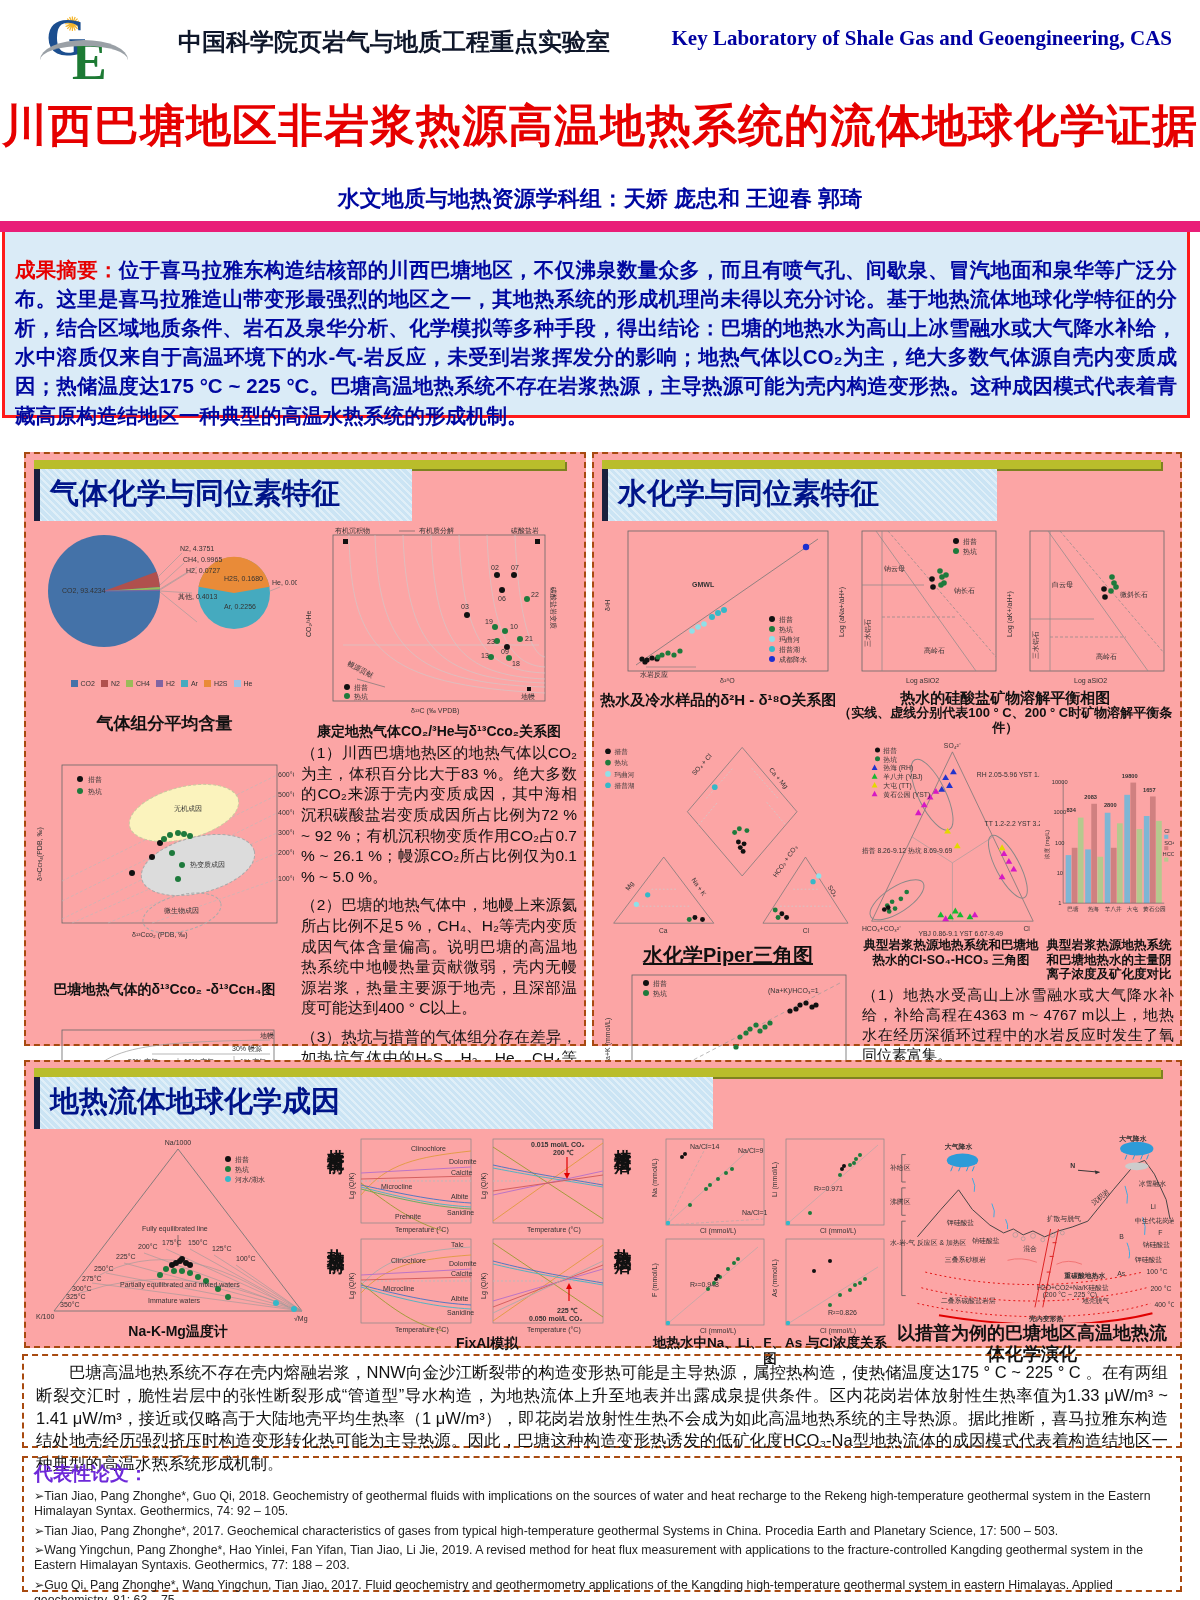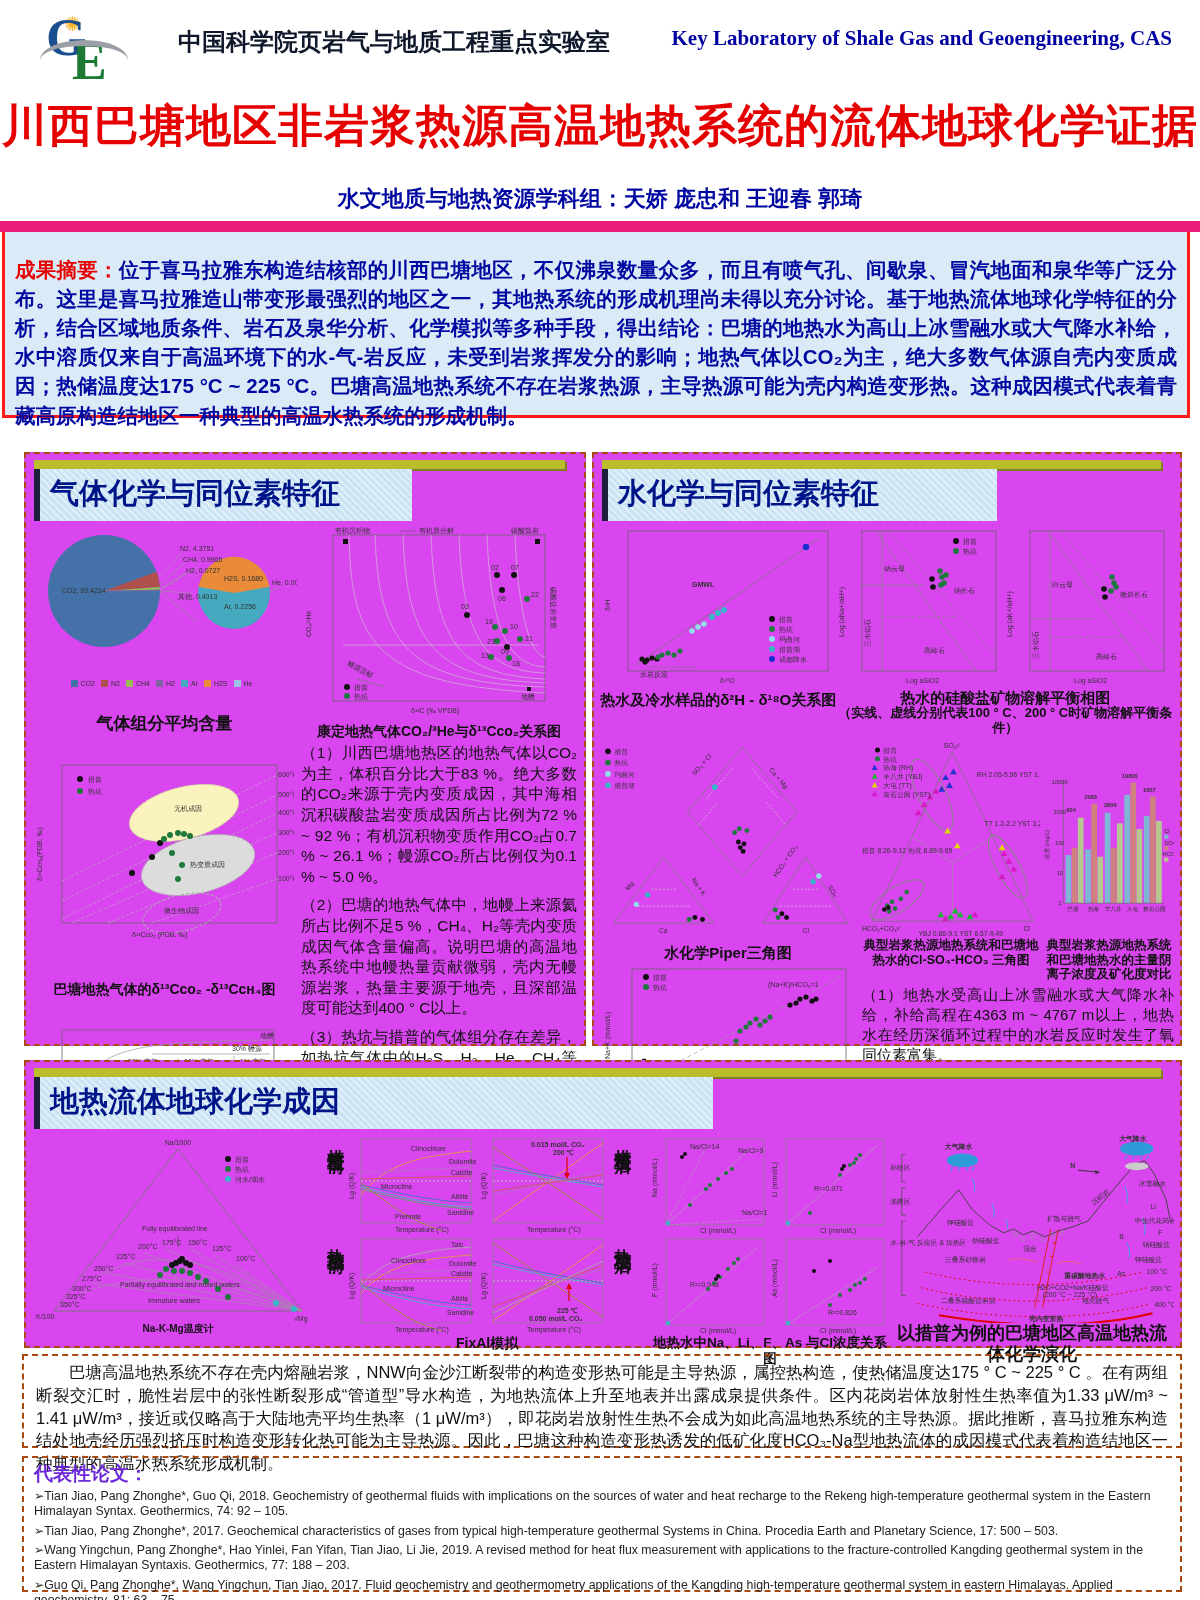--- a/index.html
+++ b/index.html
@@ -13,21 +13,21 @@
   .logo .arc{position:absolute;left:2px;top:34px;width:88px;height:34px;border-top:6px solid #9aa0a6;border-radius:50%;}
   .labcn{position:absolute;left:178px;top:26px;font-size:24px;font-weight:bold;color:#0f172a;}
   .laben{position:absolute;right:28px;top:26px;font-size:21px;font-weight:bold;color:#0000a0;font-family:"Liberation Serif",serif;}
   .maintitle{position:absolute;left:0;top:96px;width:100%;text-align:center;font-size:45px;font-weight:bold;color:#e60000;letter-spacing:1px;}
   .authors{position:absolute;left:0;top:184px;width:100%;text-align:center;font-size:22px;font-weight:bold;color:#0008a0;}
   .pinkbar{position:absolute;left:0;top:221px;width:100%;height:11px;background:#e91e78;}
   .abstract{position:absolute;left:2px;top:232px;width:1188px;height:186px;background:#daebf7;border:3px solid #ff1a1a;border-top:none;padding:23px 10px;box-sizing:border-box;}
   .abstract p{margin:0;font-size:20.5px;font-weight:bold;color:#0008a0;line-height:1.42;text-align:justify;}
   .abstract .red{color:#e60000;}
   
-  .panel{position:absolute;border:2px dashed #a84a10;background:#d946ef;box-sizing:border-box;padding:4px 6px;}
+  .panel{position:absolute;border:2px dashed #a84a10;background:#fca5a5;box-sizing:border-box;padding:4px 6px;}
   .p-gas{left:24px;top:452px;width:562px;height:594px;}
   .p-water{left:592px;top:452px;width:590px;height:594px;}
   .p-origin{left:24px;top:1060px;width:1158px;height:288px;}
   .sec-head{position:relative;margin:2px 2px 6px 2px;}
   .sec-head .bar{height:9px;background:#b9bd2b;width:98%;box-shadow:2px 2px 0 #7e8220;}
   .sec-head .tbar{display:inline-block;min-width:62%;background:#cbe4f4;
       background-image:repeating-linear-gradient(45deg,rgba(255,255,255,.4) 0 2px,transparent 2px 5px);
       border-left:6px solid #1a1f3d;padding:5px 26px 7px 10px;
       font-size:29px;font-weight:bold;color:#001489;}
   .row{display:flex;}
@@ -467,21 +467,21 @@
                 <text x="15" y="17" font-size="6.5">措普</text>
               <circle cx="8" cy="26" r="3" fill="#1e7a3c"></circle>
                 <text x="15" y="29" font-size="6.5">热坑</text>
               <circle cx="8" cy="38" r="3" fill="#8fe0e8"></circle>
                 <text x="15" y="41" font-size="6.5">玛曲河</text>
               <circle cx="8" cy="50" r="3" fill="#35b8c8"></circle>
                 <text x="15" y="53" font-size="6.5">措普湖</text>
             </g>
           </svg>
         </div>
-        <div class="cap" style="font-size:15px;">水化学Piper三角图</div>
+        <div class="cap" style="font-size:20px;text-decoration:underline;">水化学Piper三角图</div>
 
         <div class="chart" style="width:256px;height:142px;margin-top:4px;">
           <svg width="256" height="142" viewBox="0 0 256 142">
             <rect x="32" y="4" width="214" height="116" fill="none" stroke="#666" stroke-width="0.8"></rect>
             <line x1="38" y1="118" x2="240" y2="12" stroke="#999" stroke-width="0.7" stroke-dasharray="4,3"></line>
             <text x="168" y="22" font-size="6.5">(Na+K)/HCO₃=1</text>
             <g>
               <circle cx="200" cy="34" r="2.6" fill="#111"></circle>
                 <circle cx="206" cy="32" r="2.6" fill="#111"></circle>
                 <circle cx="212" cy="36" r="2.6" fill="#111"></circle>
@@ -705,21 +705,21 @@
               <circle cx="196" cy="34" r="3" fill="#1e7a3c"></circle>
                 <text x="203" y="37" font-size="6.5">热坑</text>
               <circle cx="196" cy="44" r="3" fill="#35b8c8"></circle>
                 <text x="203" y="47" font-size="6.5">河水/湖水</text>
             </g>
             <text x="146" y="10" font-size="8" text-anchor="middle">Na/1000</text>
             <text x="4" y="184" font-size="8">K/100</text>
             <text x="262" y="186" font-size="8">√Mg</text>
           </svg>
         </div>
-        <div class="cap" style="font-size:10px;">Na-K-Mg温度计</div>
+        <div class="cap" style="font-size:14px;">Na-K-Mg温度计</div>
       </div>
 
       <div class="col" style="width:330px;">
         <div class="row">
           <div class="vlab">措普校正前</div>
           <div class="chart" style="width:132px;height:100px;">
             <svg width="132" height="100" viewBox="0 0 132 100">
               <rect x="14" y="4" width="110" height="84" fill="none" stroke="#888" stroke-width="0.7"></rect>
               <line x1="14" y1="46" x2="124" y2="46" stroke="#bbb" stroke-dasharray="2,2"></line>
               <g fill="none" stroke-width="0.9">

